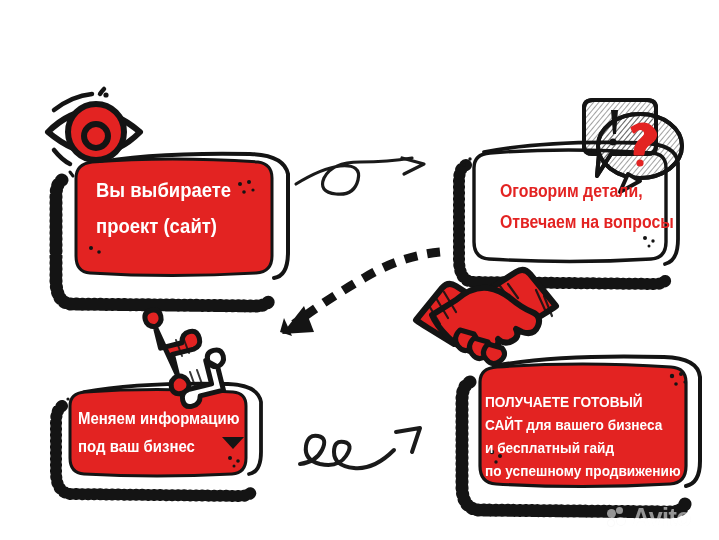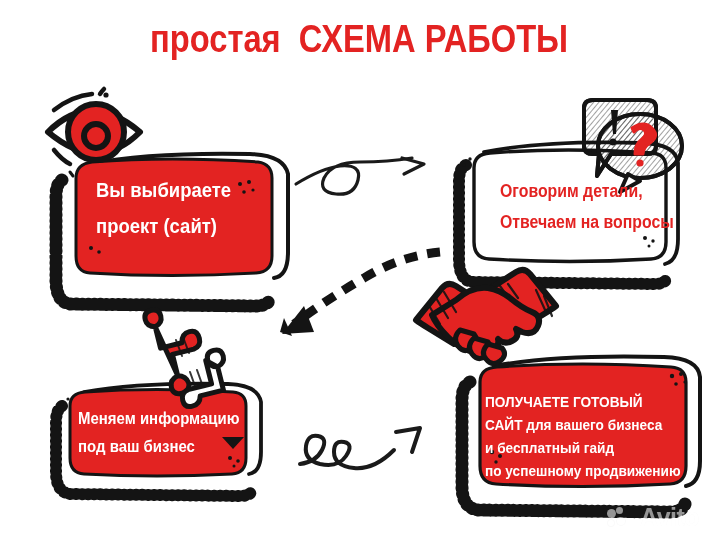--- a/index.html
+++ b/index.html
@@ -66,21 +66,20 @@
   .avito .dots i.d1{width:9px;height:9px;left:0;top:2px;}
   .avito .dots i.d2{width:7px;height:7px;left:9px;top:0px;}
   .avito .dots i.d3{width:6px;height:6px;left:1px;top:13px;}
   .avito .dots i.d4{width:8px;height:8px;left:10px;top:10px;}
   .avito .wordmark{
     font-family:"Liberation Sans","DejaVu Sans",sans-serif;
     font-weight:700;font-size:25px;line-height:25px;
     color:#ffffff;
     text-shadow:0 0 1px rgba(0,0,0,.07);
     letter-spacing:-.5px;
-    margin-left:8px;
   }
 </style>
 </head>
 <body>
 
 <div id="stage">
 
   <svg width="719" height="540" viewBox="0 0 719 540">
     <defs>
       <pattern id="hatch" width="5" height="5" patternUnits="userSpaceOnUse" patternTransform="rotate(45)">
@@ -247,26 +246,20 @@
           <line x1="536" y1="290" x2="546" y2="312"></line>
           <line x1="544" y1="296" x2="552" y2="316"></line>
           <line x1="500" y1="286" x2="510" y2="300"></line>
           <line x1="508" y1="284" x2="518" y2="298"></line>
         </g>
       </g>
     </g>
 
   </svg>
 
-  <div class="title-wrap">
-    <div class="title">
-      <span class="lead">простая</span>
-      <span>&nbsp;</span><span class="main">СХЕМА РАБОТЫ</span>
-    </div>
-  </div>
 
   <div class="boxtext white" id="t1">
     <span class="ln">Вы выбираете</span>
     <span class="ln">проект (сайт)</span>
   </div>
 
   <div class="boxtext red" id="t2">
     <span class="ln">Оговорим детали,</span>
     <span class="ln">Отвечаем на вопросы</span>
   </div>

